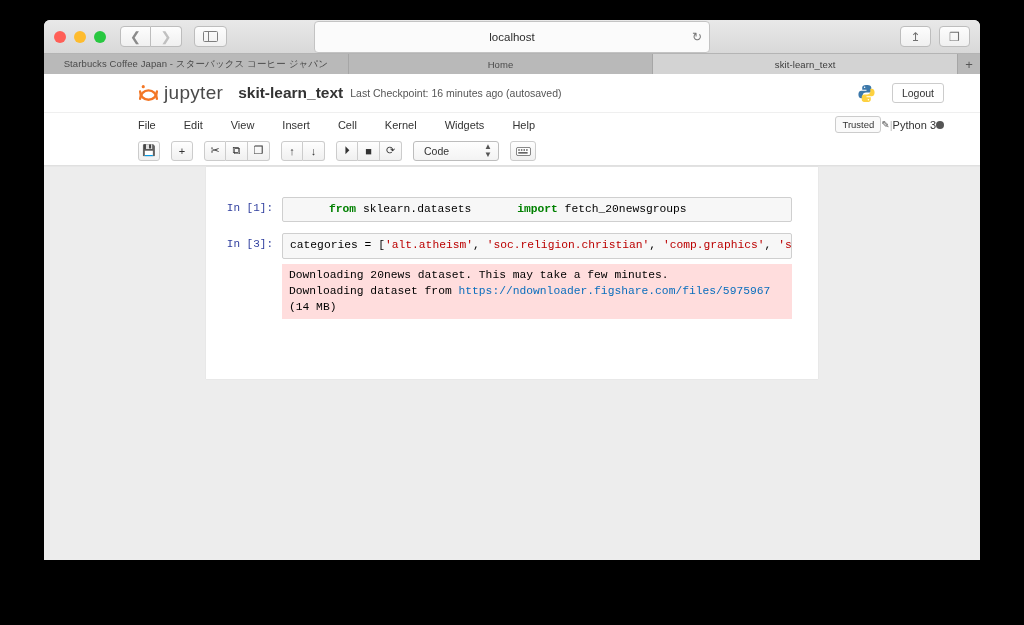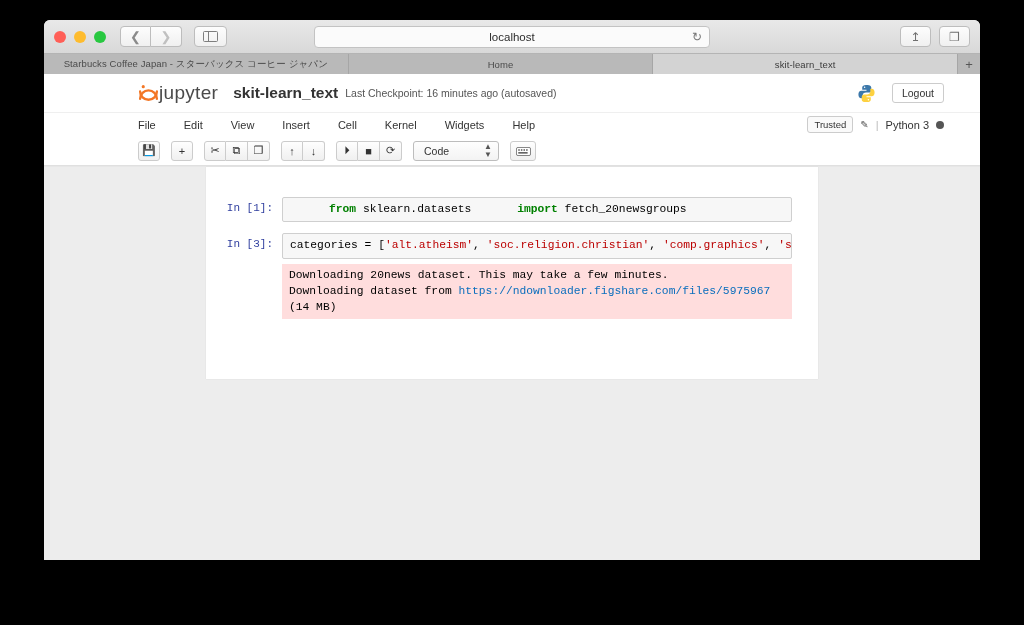--- a/index.html
+++ b/index.html
@@ -34,21 +34,21 @@
   .sidebtn{
     margin-left:12px; width:33px;height:21px; border-radius:4px;
     background:linear-gradient(#fdfdfd,#f0f0f0); border:1px solid #bdbdbd;
     display:flex;align-items:center;justify-content:center;
   }
   .sidebtn .sb{width:15px;height:11px;border:1.3px solid #7e7e7e;border-radius:1.5px;position:relative;}
   .sidebtn .sb:after{content:"";position:absolute;left:4px;top:0;bottom:0;width:1.3px;background:#7e7e7e;}
 
   #address-bar{
     position:absolute; left:50%; transform:translateX(-50%);
-    width:396px; height:22px; background:#fbfbfb; border:1px solid #c3c3c3;
+    width:396px; height:32px; background:#fbfbfb; border:1px solid #c3c3c3;
     border-radius:4px; display:flex; align-items:center; justify-content:center;
   }
   #address-bar .url{font-size:11.5px;color:#2d2d2d;}
   #reload-icon{
     position:absolute; right:7px; top:50%; transform:translateY(-50%);
     font-size:12px; color:#767676;
   }
 
   .right-btns{margin-left:auto; display:flex; gap:8px;}
   .rbtn{
@@ -68,36 +68,36 @@
   .tab.active{background:#d3d3d3; color:#3b3b3b;}
   #tab-add{width:22px;display:flex;align-items:center;justify-content:center;
     font-size:13px;color:#555;background:#b9b9b9;}
 
   
   #page{position:absolute; top:54px; left:0; right:0; bottom:0; background:#ededed;}
 
   
   #jp-header{background:#fff; border-bottom:1px solid #e7e7e7; padding:0 0 0 0;}
   #jp-top{height:38px; display:flex; align-items:center; padding:0 36px 0 94px; position:relative;}
-  #logo{display:flex; align-items:center; }
+  #logo{display:flex; align-items:center; gap:5px;}
   #logo-mark{width:21px;height:21px;position:relative;}
   #logo-text{font-size:19px; color:#4a4a4a; letter-spacing:.3px; font-weight:300;}
   #nb-name{font-size:15.5px; font-weight:bold; color:#333; margin-left:15px;}
   #checkpoint{font-size:10.5px; color:#555; margin-left:7px;}
   .hdr-right{margin-left:auto; display:flex; align-items:center; gap:16px;}
   #py-logo{width:19px;height:19px;position:relative;}
   #logout-btn{
     font-size:10.5px; color:#333; padding:3px 9px; border:1px solid #ccc;
     border-radius:3px; background:#fff;
   }
 
   #jp-menu{height:24px; display:flex; align-items:center; padding:0 36px 0 94px;
     border-top:1px solid #efefef; position:relative;text-align:right;}
   .menu-item{font-size:11px; color:#333; margin-right:28px;}
-  .menu-right{margin-left:auto; display:flex; align-items:center; gap:7px;}
+  .menu-right{margin-left:auto; display:flex; align-items:center; gap:0;}
   #trusted{font-size:9.5px;color:#333;border:1px solid #ccc;border-radius:3px;padding:2px 6px;background:#fafafa;}
   #pencil-icon{font-size:10px;color:#555;}
   .divider{color:#bbb; font-size:11px;}
   #kernel-name{font-size:11px;color:#333;}
   #kernel-dot{width:8px;height:8px;border-radius:50%;background:#555;display:inline-block;}
 
   
   #jp-toolbar{height:30px; background:#fff; display:flex; align-items:center;
     padding:0 36px 0 94px; border-bottom:1px solid #e0e0e0;}
   .tb-group{display:flex; margin-right:11px;}

